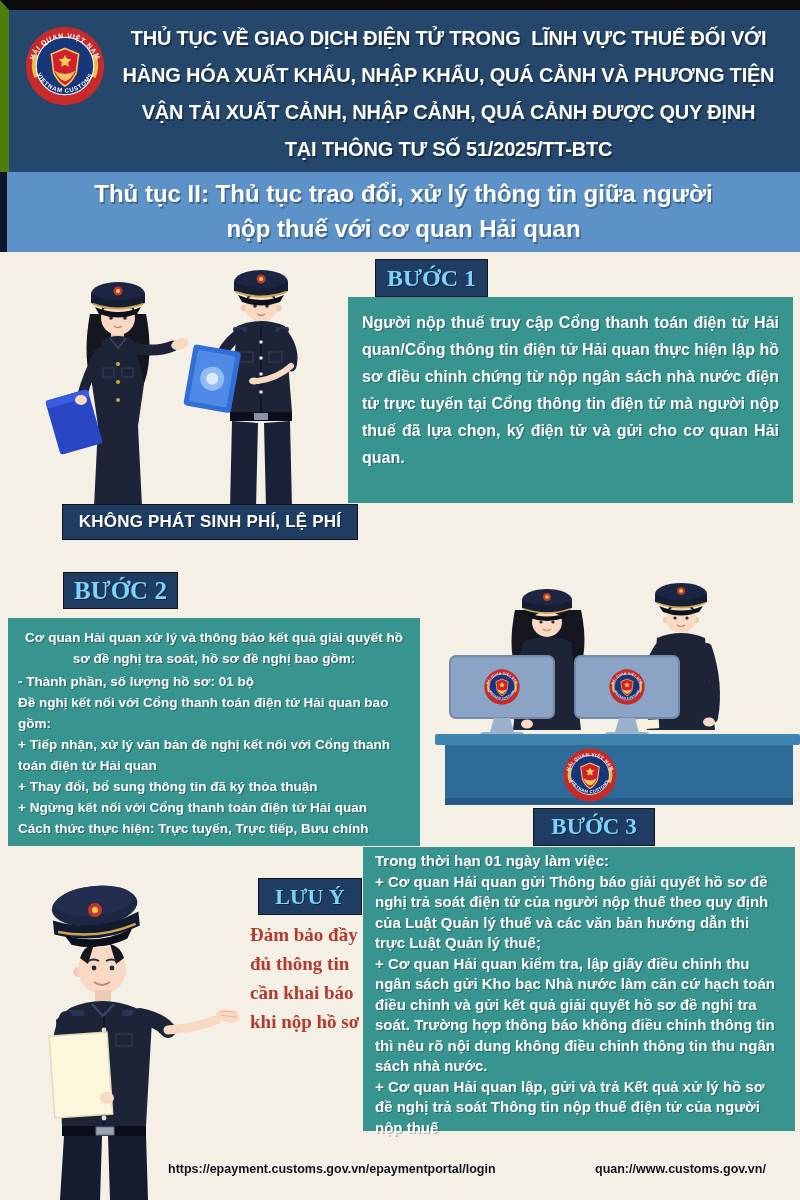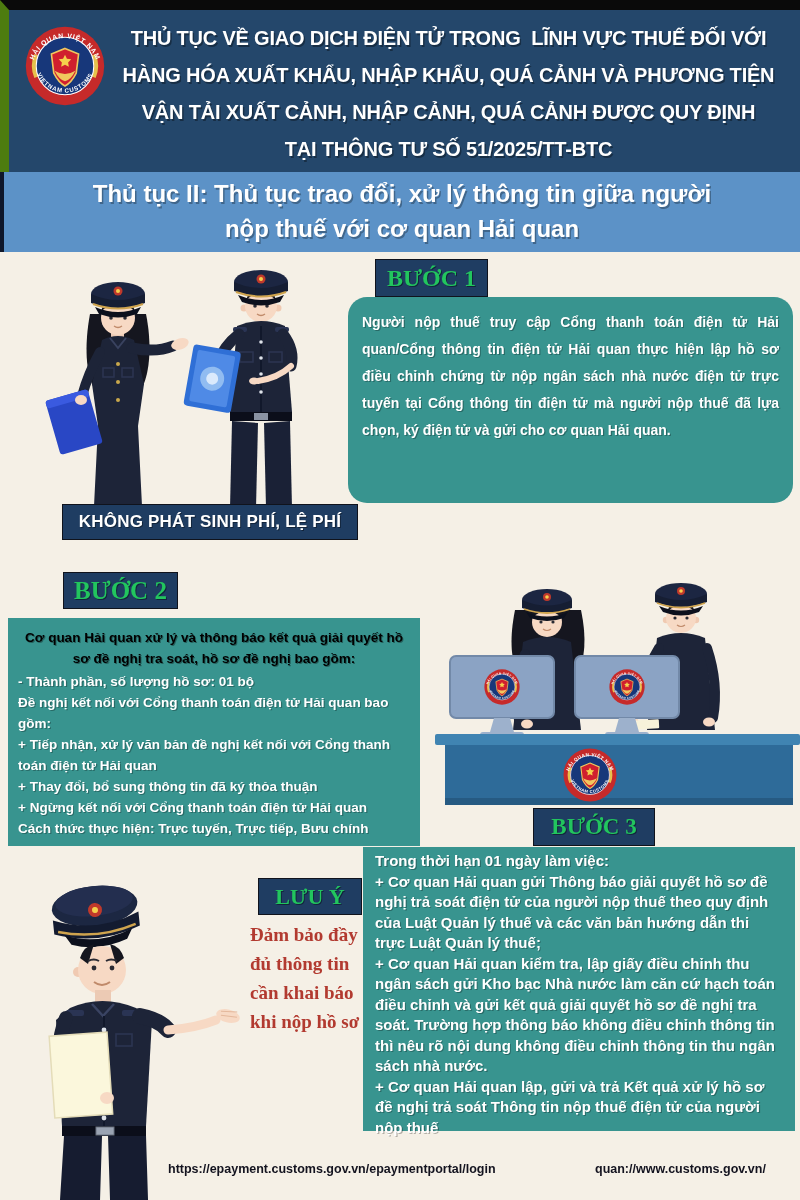--- a/index.html
+++ b/index.html
@@ -17,43 +17,43 @@
   .hdr-title{position:absolute;left:96px;right:8px;top:10px;text-align:center;}
   .hdr-line{
     color:#ffffff;font-weight:bold;font-size:20px;line-height:37px;
     letter-spacing:-0.2px;white-space:pre;
     text-shadow:1.5px 1.5px 0 rgba(0,0,0,0.35);
   }
   .logo-wrap{position:absolute;left:16px;top:16px;width:80px;height:80px;}
   
   .sub-band{
     left:0;top:172px;width:800px;height:80px;background:#5c92c7;
-    border-left:4px solid #0f172a;text-align:center;padding-top:4px;
+    border-left:7px solid #0f172a;text-align:center;padding-top:4px;
   }
   .sub-line{
     color:#ffffff;font-weight:bold;font-size:24px;line-height:35px;
     text-shadow:1.5px 1.5px 0 rgba(0,0,0,0.3);
   }
   
   .step-label{
-    background:#1f3d62;color:#22c55e;font-family:"Liberation Serif",serif;
+    background:#1f3d62;color:#7dd3fc;font-family:"Liberation Serif",serif;
     font-weight:bold;display:flex;align-items:center;justify-content:center;
     border:1px solid #10131c;text-shadow:1px 1px 0 rgba(0,0,0,0.4);
   }
   
   .teal-box{
     background:#38948f;color:#ffffff;font-weight:bold;
     text-shadow:1.2px 1.2px 0 rgba(0,0,0,0.28);
   }
   .teal1{left:348px;top:297px;width:445px;height:206px;padding:12px 14px;
-         font-size:14px;line-height:27px;text-align:justify;border-radius:19px;}
+         font-size:16px;line-height:27px;text-align:justify;}
   .teal2{left:8px;top:618px;width:412px;height:228px;padding:9px 10px;
          font-size:13.5px;line-height:21px;}
   .teal2 .red-heading{
-    color:#000000;text-align:center;margin-bottom:2px;
+    color:#ffffff;text-align:center;margin-bottom:2px;
     text-shadow:1px 1px 0 rgba(0,0,0,0.35);
   }
   .teal3{left:363px;top:847px;width:432px;height:284px;padding:4px 12px;
          font-size:15px;line-height:20.5px;}
   .no-fee{
     left:62px;top:504px;width:296px;height:36px;background:#1f3d62;
     border:1px solid #10131c;color:#fff;font-weight:bold;font-size:17px;
     display:flex;align-items:center;justify-content:center;
     text-shadow:1px 1px 0 rgba(0,0,0,0.4);letter-spacing:0.2px;
   }

